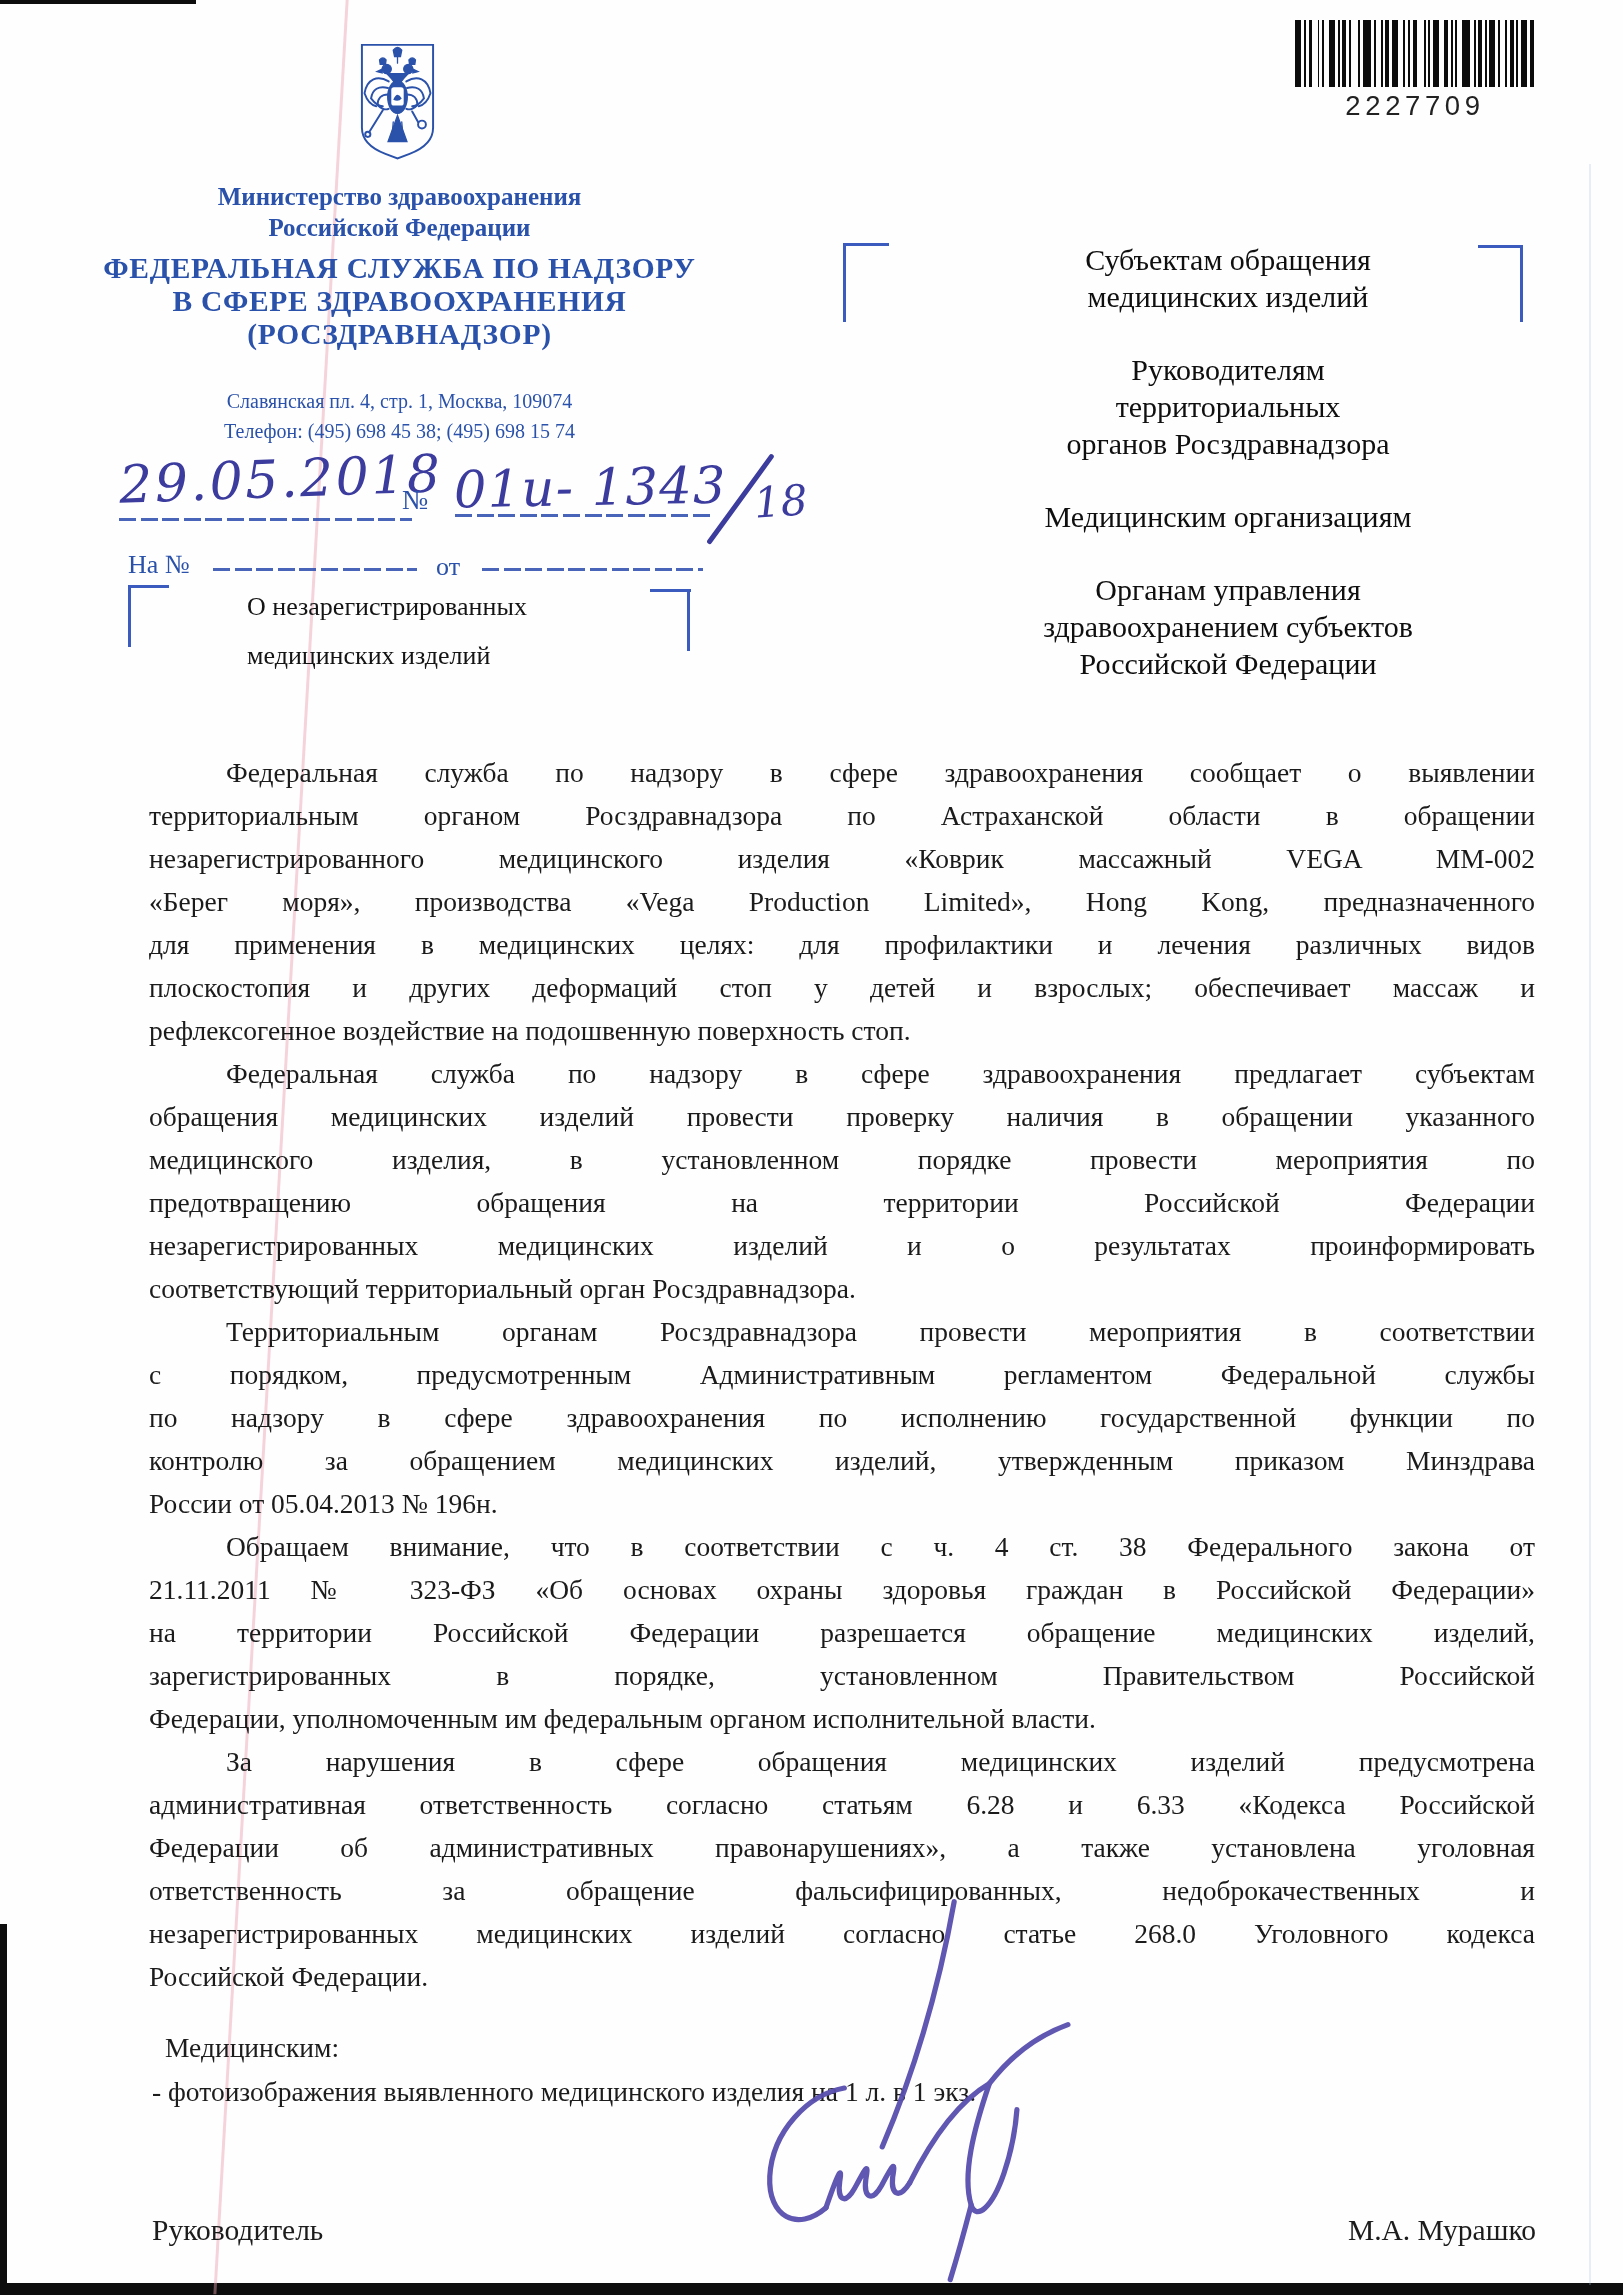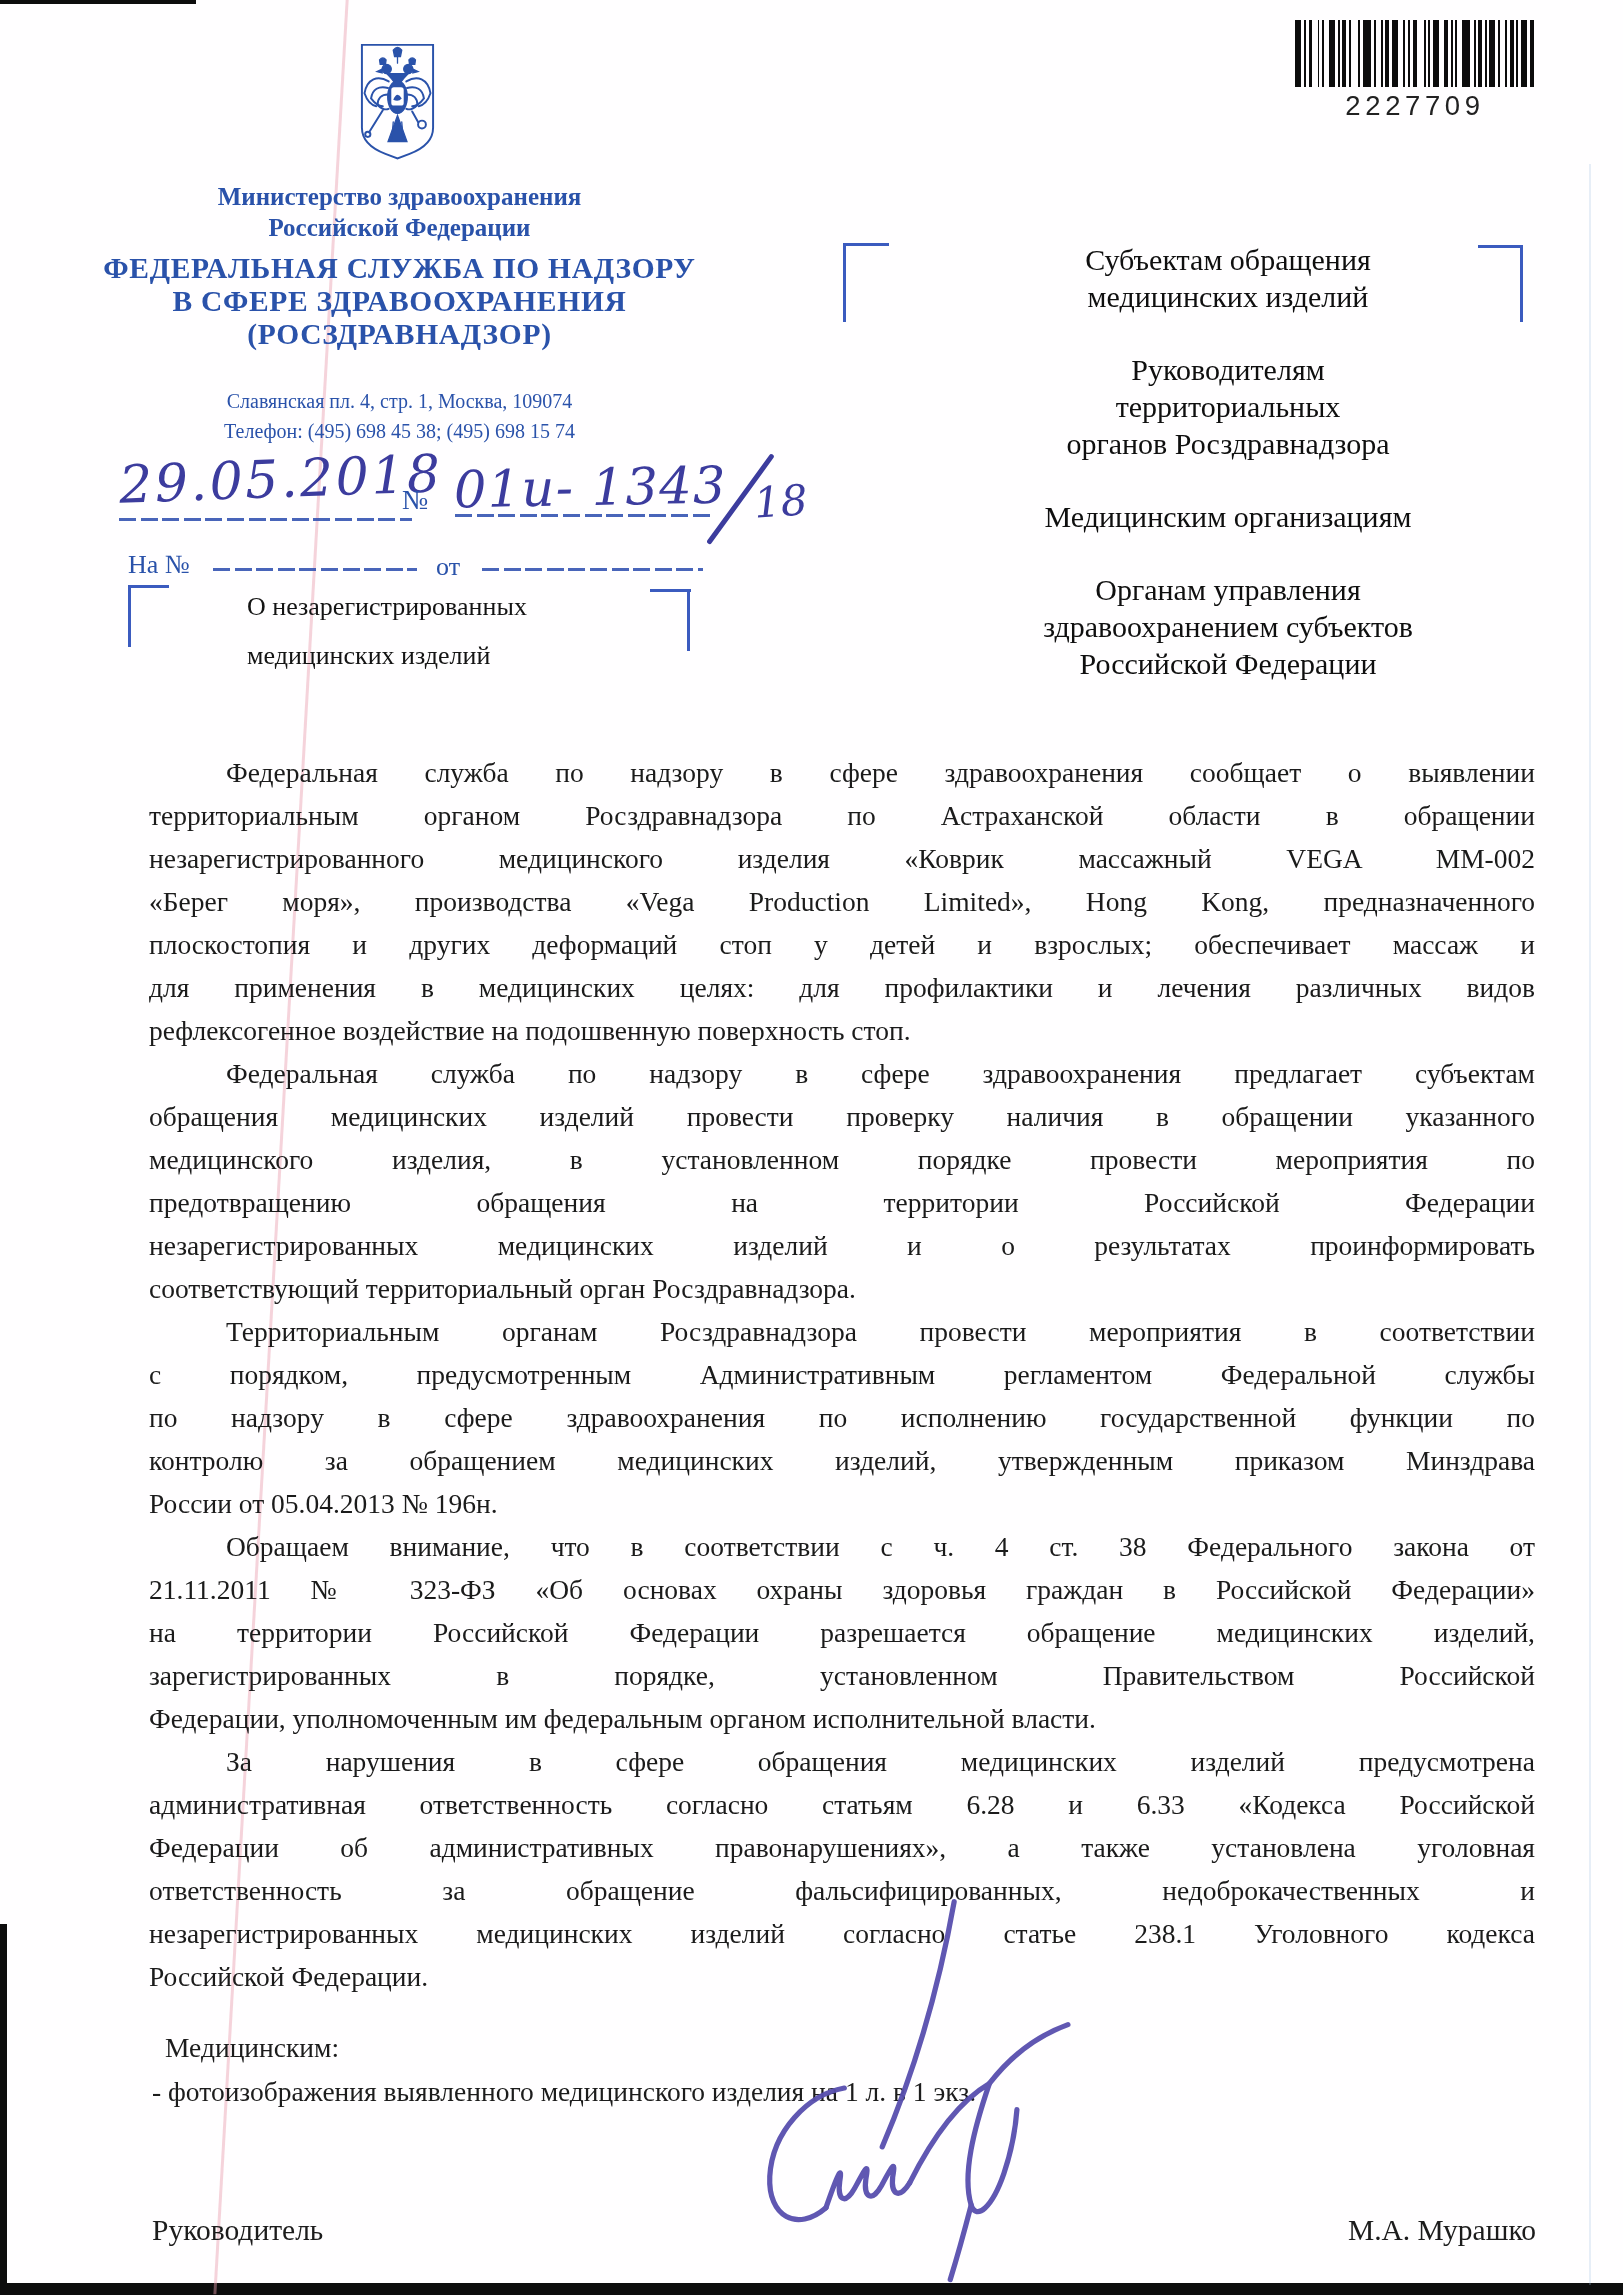--- a/index.html
+++ b/index.html
@@ -208,22 +208,22 @@
         <div class="r-line">Российской Федерации</div>
       </div>
     </div>
 
   <div class="abs body-block" id="body-block">
       <div class="para">
         <div class="bline first">Федеральная служба по надзору в сфере здравоохранения сообщает о выявлении</div>
         <div class="bline">территориальным органом Росздравнадзора по Астраханской области в обращении</div>
         <div class="bline">незарегистрированного медицинского изделия «Коврик массажный VEGA ММ-002</div>
         <div class="bline">«Берег моря», производства «Vega Production Limited», Hong Kong, предназначенного</div>
+        <div class="bline">для применения в медицинских целях: для профилактики и лечения различных видов</div>
         <div class="bline">плоскостопия и других деформаций стоп у детей и взрослых; обеспечивает массаж и</div>
-        <div class="bline">для применения в медицинских целях: для профилактики и лечения различных видов</div>
         <div class="bline last">рефлексогенное воздействие на подошвенную поверхность стоп.</div>
       </div>
       <div class="para">
         <div class="bline first">Федеральная служба по надзору в сфере здравоохранения предлагает субъектам</div>
         <div class="bline">обращения медицинских изделий провести проверку наличия в обращении указанного</div>
         <div class="bline">медицинского изделия, в установленном порядке провести мероприятия по</div>
         <div class="bline">предотвращению обращения на территории Российской Федерации</div>
         <div class="bline">незарегистрированных медицинских изделий и о результатах проинформировать</div>
         <div class="bline last">соответствующий территориальный орган Росздравнадзора.</div>
       </div>
@@ -239,21 +239,21 @@
         <div class="bline">21.11.2011 № 323-ФЗ «Об основах охраны здоровья граждан в Российской Федерации»</div>
         <div class="bline">на территории Российской Федерации разрешается обращение медицинских изделий,</div>
         <div class="bline">зарегистрированных в порядке, установленном Правительством Российской</div>
         <div class="bline last">Федерации, уполномоченным им федеральным органом исполнительной власти.</div>
       </div>
       <div class="para">
         <div class="bline first">За нарушения в сфере обращения медицинских изделий предусмотрена</div>
         <div class="bline">административная ответственность согласно статьям 6.28 и 6.33 «Кодекса Российской</div>
         <div class="bline">Федерации об административных правонарушениях», а также установлена уголовная</div>
         <div class="bline">ответственность за обращение фальсифицированных, недоброкачественных и</div>
-        <div class="bline">незарегистрированных медицинских изделий согласно статье 238.1 Уголовного кодекса</div>
+        <div class="bline">незарегистрированных медицинских изделий согласно статье 268.0 Уголовного кодекса</div>
         <div class="bline last">Российской Федерации.</div>
       </div>
     </div>
 
   <div class="abs attach-label">Медицинским:</div>
   <div class="abs attach-item">- фотоизображения выявленного медицинского изделия на 1 л. в 1 экз.</div>
 
   <svg class="abs" style="left:648px;top:1869px;" width="458" height="425" viewBox="0 0 700 650">
     <g stroke="#584fae" stroke-width="8" fill="none" stroke-linecap="round" stroke-linejoin="round" opacity="0.95">
       <path d="M468,50 C452,140 420,280 358,425"></path>

